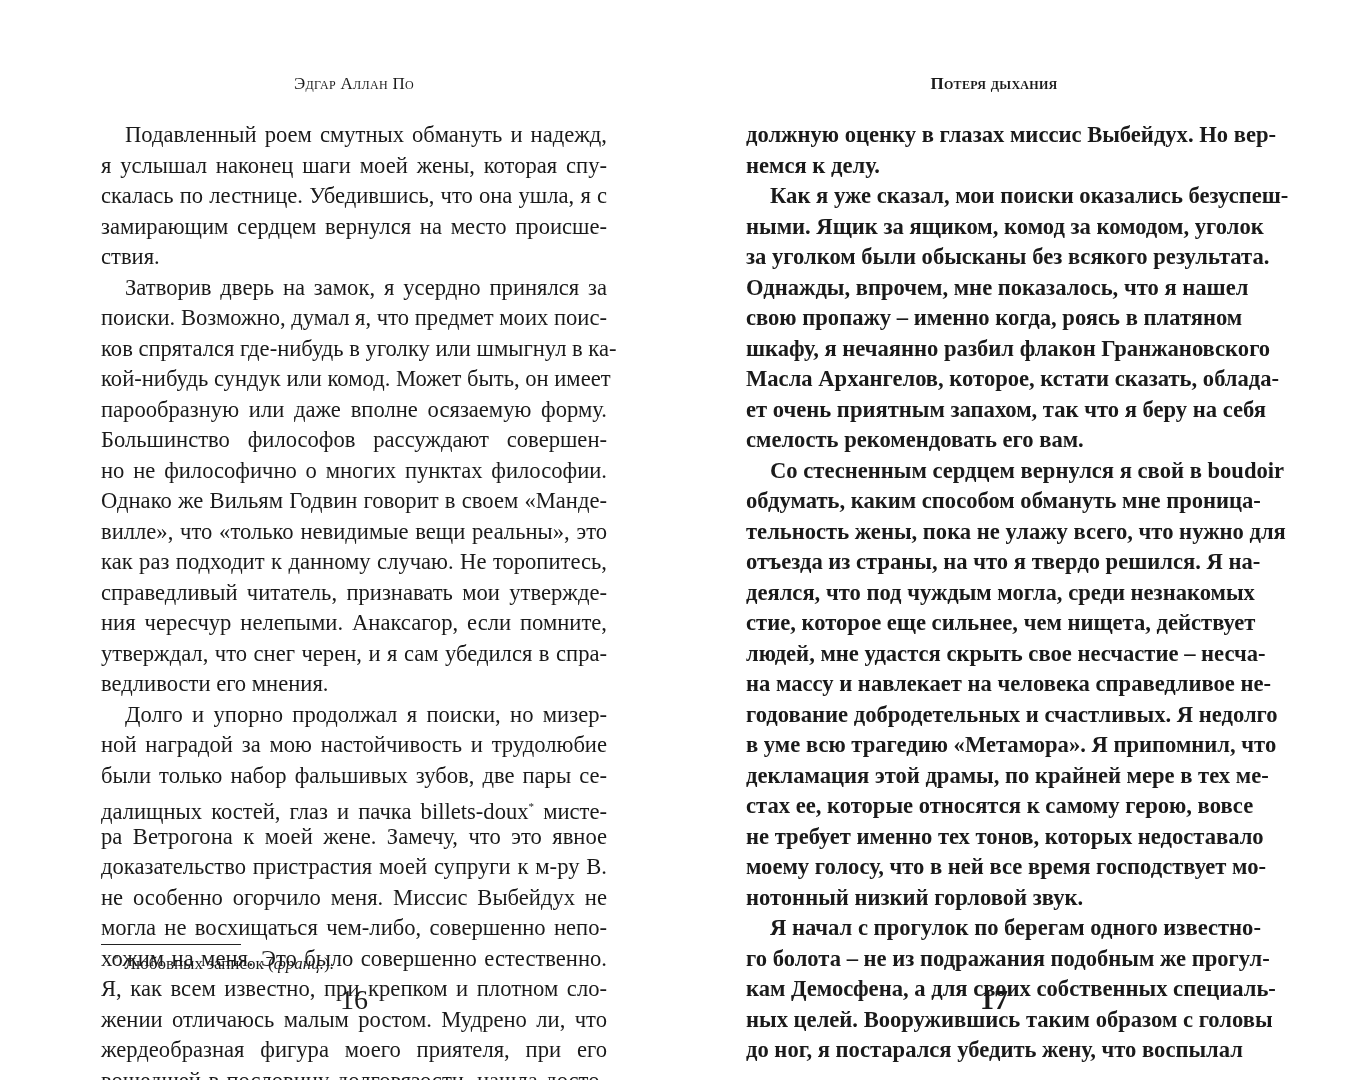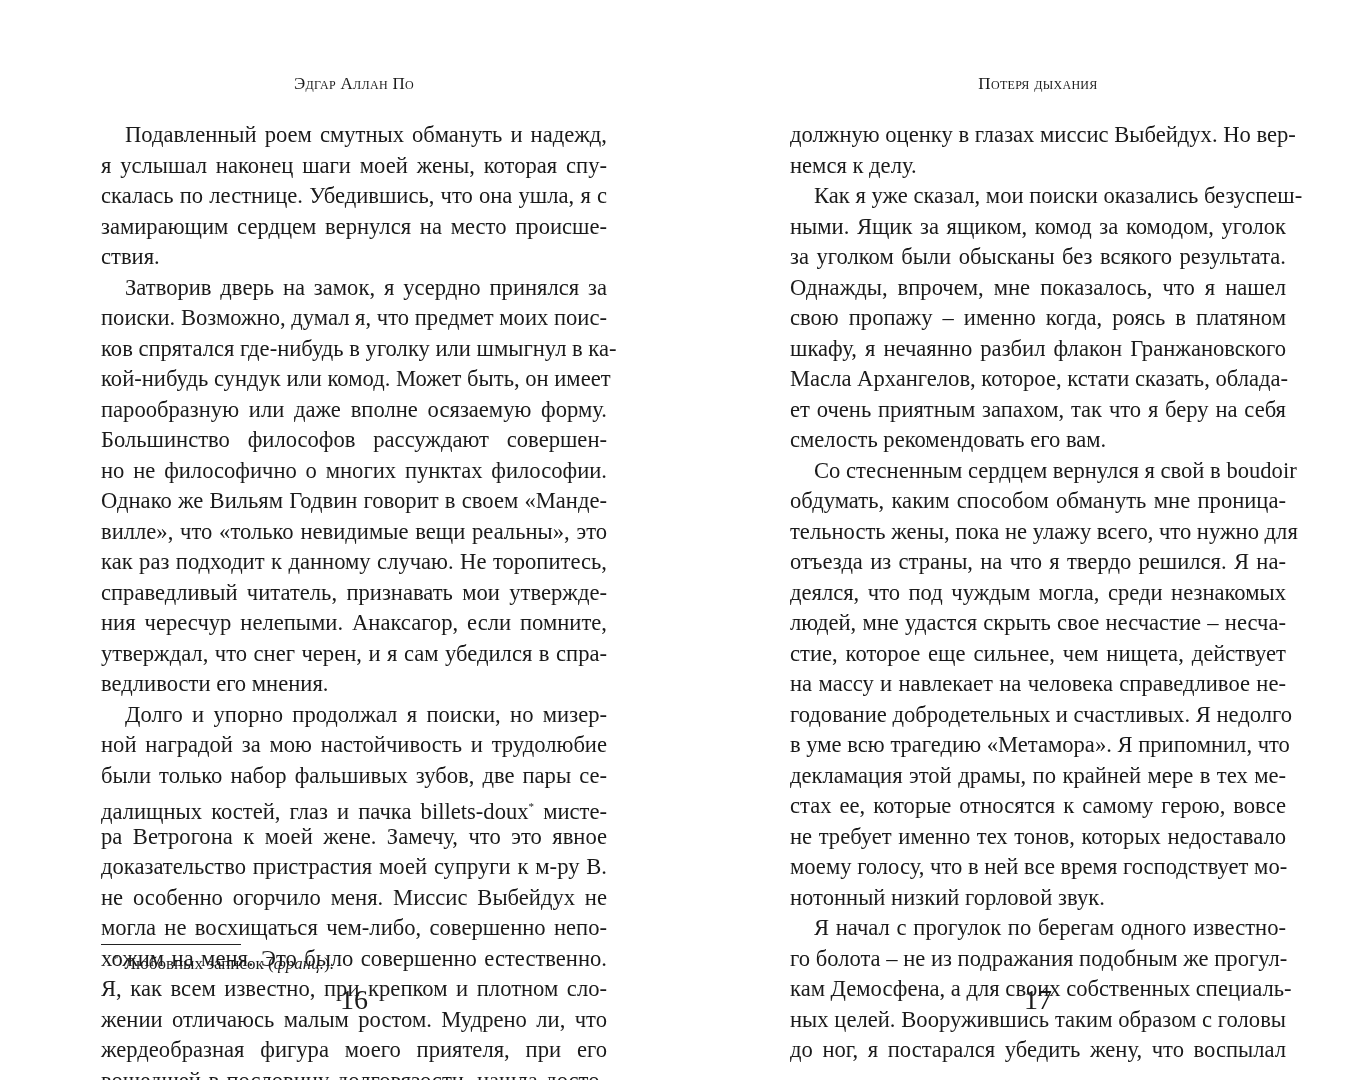--- a/index.html
+++ b/index.html
@@ -1,20 +1,20 @@
 <!DOCTYPE html>
 <html><head>
 <meta charset="utf-8">
 <style>
   html, body { margin: 0; padding: 0; background: #ffffff; }
   body { width: 1360px; height: 1080px; position: relative; overflow: hidden;
          font-family: "Liberation Serif", "DejaVu Serif", serif; color: #1a1a1a; }
   .page { position: absolute; top: 0; height: 1000px; }
   .page.left { left: 101px; width: 506px; }
-  .page.right { left: 790px; width: 496px; }
+  .page.right { left: 746px; width: 496px; font-weight: bold; }
   .running-head { position: absolute; top: 74px; left: 0; right: 0; text-align: center;
                   font-size: 17px; font-variant: small-caps; letter-spacing: 0.3px; }
   .body-text { position: absolute; top: 120px; left: 0; right: 0; font-size: 22.6px; line-height: 30.5px; }
   .page.right .body-text { top: 120px; }
   .line { display: block; white-space: nowrap; text-align: justify; text-align-last: justify; height: 30.5px; }
   .line.last { text-align-last: left; }
   .line.indent { padding-left: 24px; }
   .footnote-rule { position: absolute; top: 944px; left: 0; width: 140px; border-top: 1.4px solid #222; }
   .footnote { position: absolute; top: 952px; left: 12px; font-size: 17px; white-space: nowrap; }
   .footnote .mark { font-size: 11px; vertical-align: super; margin-right: 6px; }
@@ -80,22 +80,22 @@
       <span class="line">свою пропажу – именно когда, роясь в платяном</span>
       <span class="line">шкафу, я нечаянно разбил флакон Гранжановского</span>
       <span class="line">Масла Архангелов, которое, кстати сказать, облада-</span>
       <span class="line">ет очень приятным запахом, так что я беру на себя</span>
       <span class="line last">смелость рекомендовать его вам.</span>
       <span class="line indent">Со стесненным сердцем вернулся я свой в boudoir</span>
       <span class="line">обдумать, каким способом обмануть мне проница-</span>
       <span class="line">тельность жены, пока не улажу всего, что нужно для</span>
       <span class="line">отъезда из страны, на что я твердо решился. Я на-</span>
       <span class="line">деялся, что под чуждым могла, среди незнакомых</span>
+      <span class="line">стие, которое еще сильнее, чем нищета, действует</span>
       <span class="line">людей, мне удастся скрыть свое несчастие – несча-</span>
-      <span class="line">стие, которое еще сильнее, чем нищета, действует</span>
       <span class="line">на массу и навлекает на человека справедливое не-</span>
       <span class="line">годование добродетельных и счастливых. Я недолго</span>
       <span class="line">в уме всю трагедию «Метамора». Я припомнил, что</span>
       <span class="line">декламация этой драмы, по крайней мере в тех ме-</span>
       <span class="line">стах ее, которые относятся к самому герою, вовсе</span>
       <span class="line">не требует именно тех тонов, которых недоставало</span>
       <span class="line">моему голосу, что в ней все время господствует мо-</span>
       <span class="line last">нотонный низкий горловой звук.</span>
       <span class="line indent">Я начал с прогулок по берегам одного известно-</span>
       <span class="line">го болота – не из подражания подобным же прогул-</span>

